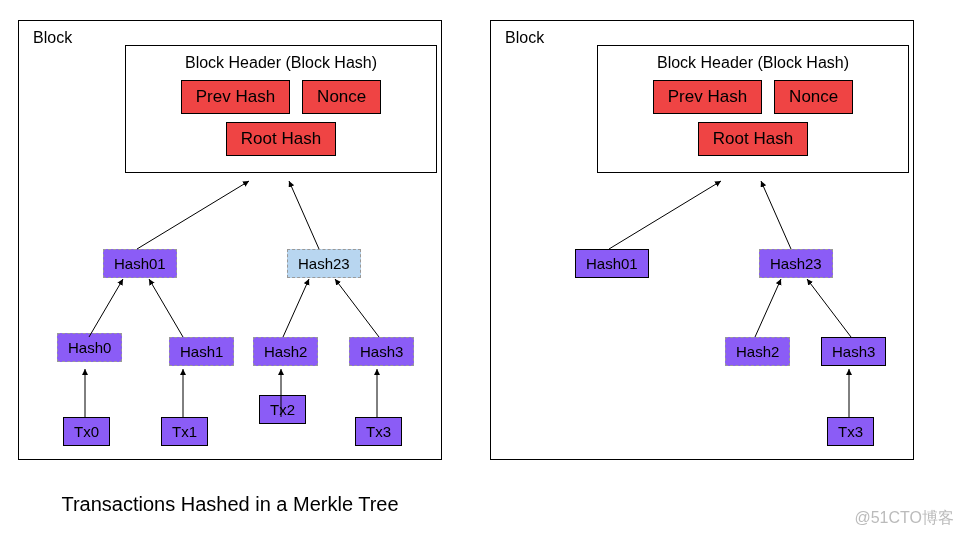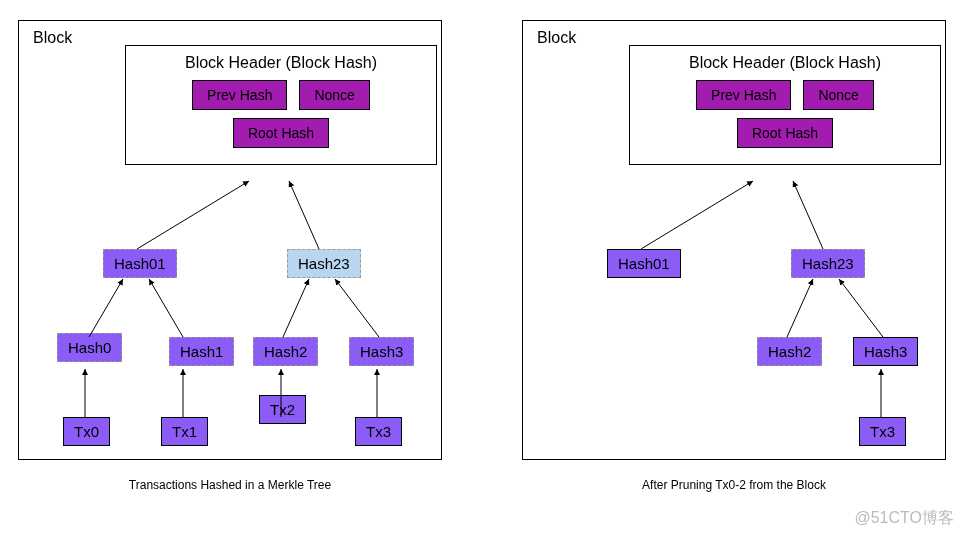--- a/index.html
+++ b/index.html
@@ -1,27 +1,27 @@
 <!DOCTYPE html>
 <html><head>
 <meta charset="utf-8">
 <style>
 *{box-sizing:border-box;margin:0;padding:0}
 body{font-family:Arial,Helvetica,sans-serif;font-size:14px;background:#fff;width:962px;height:536px;position:relative}
-.wrap{display:flex;gap:80px;padding:20px 24px 0 18px}
+.wrap{display:flex;gap:48px;padding:20px 24px 0 18px}
 .panel{border:1px solid #000;width:424px;height:440px;position:relative}
 .block-lbl{position:absolute;top:8px;left:14px;font-size:16px}
 .header{position:absolute;top:24px;left:106px;width:312px;border:1px solid #000;padding:8px 10px}
 .header-title{text-align:center;font-size:16px;margin-bottom:8px}
 .row{display:flex;justify-content:center;gap:12px;margin-bottom:8px}
-.box{border:1px solid #000;padding:6px 14px;font-size:14px;background:#a21caf}
+.box{border:1px solid #000;padding:6px 14px;font-size:17px;background:#ef4444}
 .node{position:absolute;border:1px solid #000;padding:5px 10px;font-size:15px;background:#8b5cf6}
 .node.dash{border:1px dashed #999}
 .node.hl{background:#b8d6f0}
-.caption{text-align:center;font-size:12px;margin-top:18px}
+.caption{text-align:center;font-size:20px;margin-top:33px}
 .col{display:flex;flex-direction:column;align-items:center}
 svg.arrows{position:absolute;top:0;left:0;width:100%;height:100%;pointer-events:none}
 .wm{position:absolute;right:8px;bottom:7px;font-size:16px;color:#bbb}
 </style>
 </head>
 <body>
 
 <div class="wrap">
   <div class="col">
     <div class="panel">
@@ -99,17 +99,16 @@
               <path d="M0,0 L6,3 L0,6 Z" fill="#000"></path>
             </marker>
           </defs>
         <line x1="118" y1="228" x2="230" y2="160" stroke="#000" marker-end="url(#ah2)"></line>
         <line x1="300" y1="228" x2="270" y2="160" stroke="#000" marker-end="url(#ah2)"></line>
         <line x1="264" y1="316" x2="290" y2="258" stroke="#000" marker-end="url(#ah2)"></line>
         <line x1="360" y1="316" x2="316" y2="258" stroke="#000" marker-end="url(#ah2)"></line>
         <line x1="358" y1="396" x2="358" y2="348" stroke="#000" marker-end="url(#ah2)"></line>
       </svg>
     </div>
-    <div class="caption">After Pruning Tx0-2 from the Block</div>
   </div>
 </div>
 
 <div class="wm">@51CTO博客</div>
 
 </body></html>

